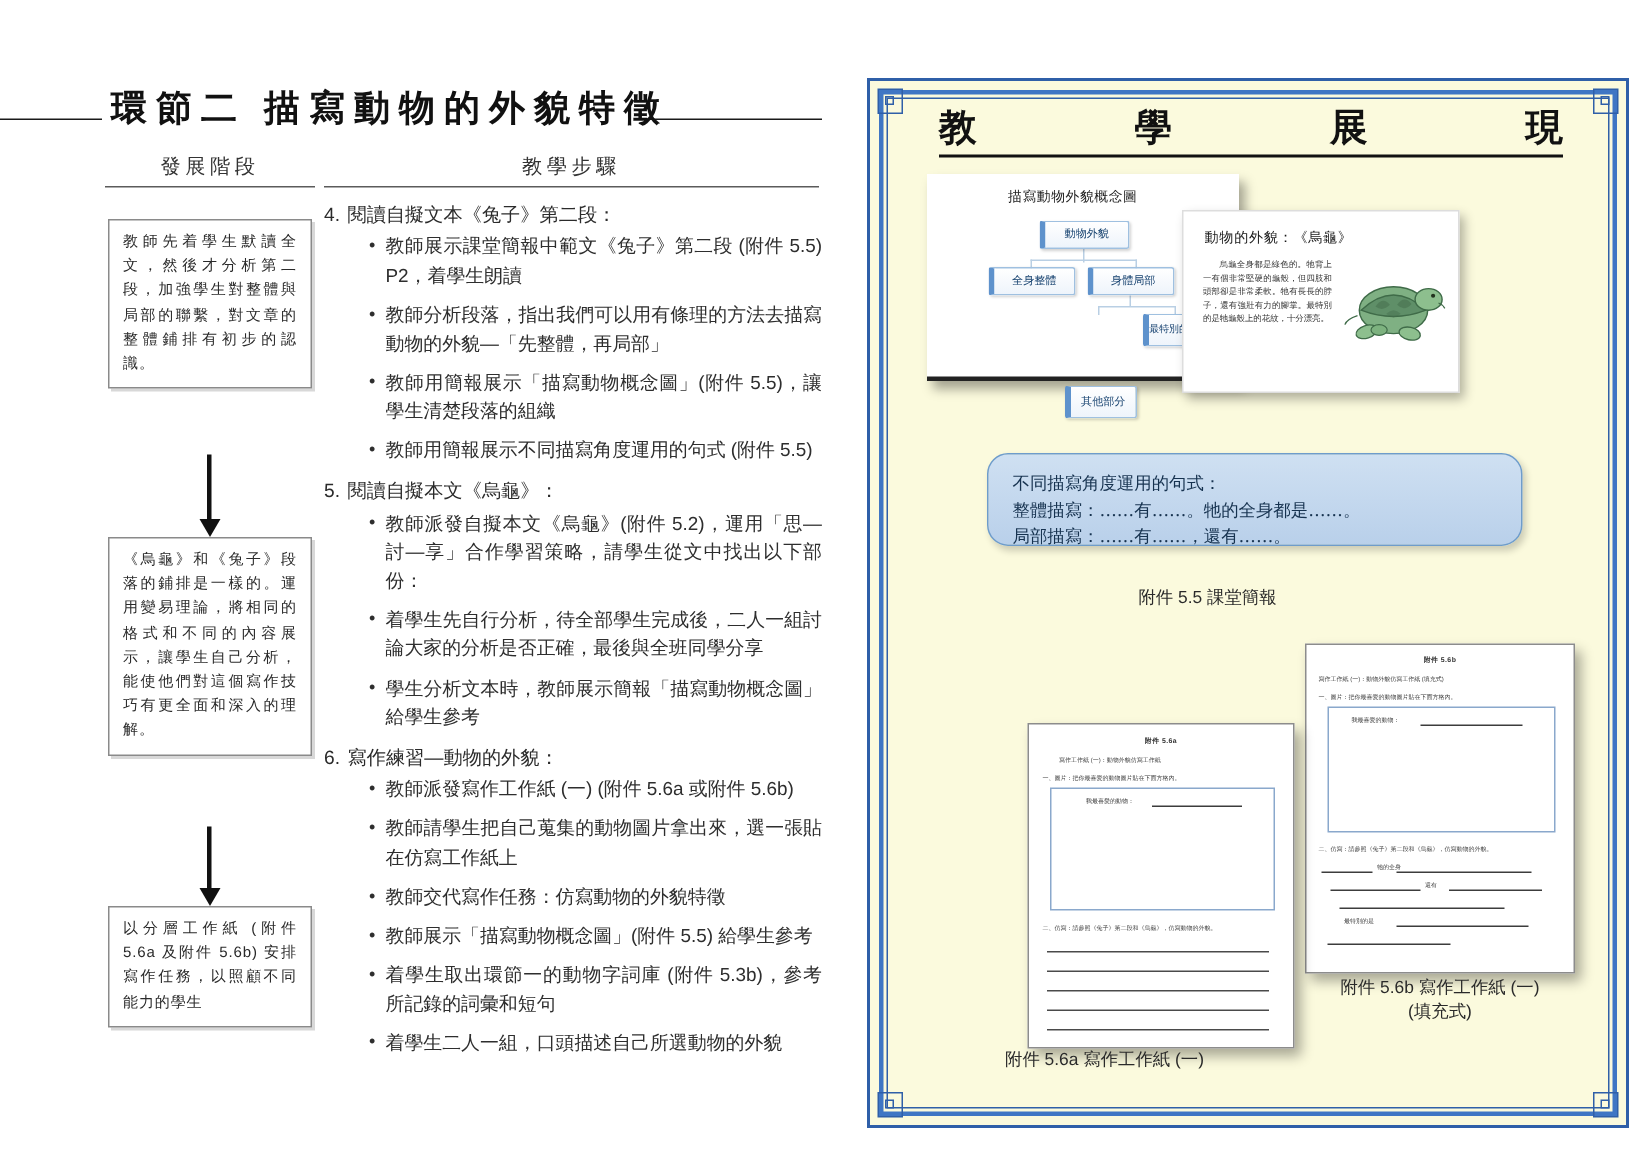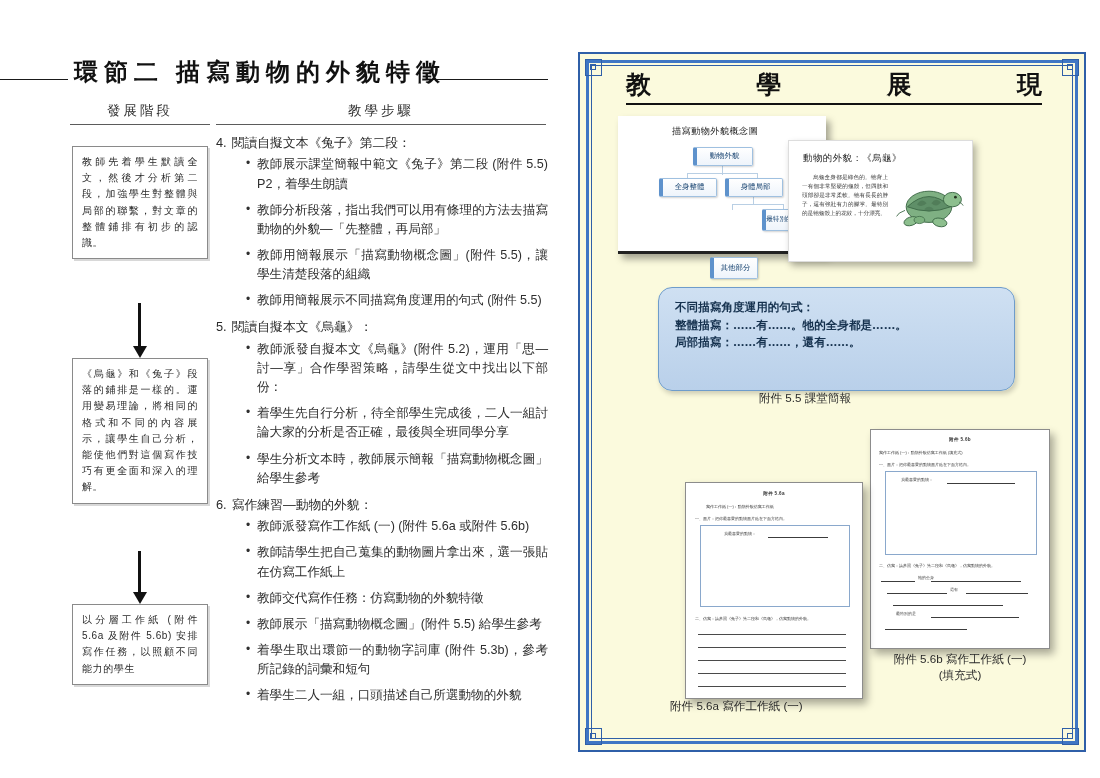--- a/index.html
+++ b/index.html
@@ -172,28 +172,27 @@
   #turtle-body{
     position:absolute; left:13px; top:32px; width:86px;
     font-size:5.6px; line-height:1.62; color:#333; text-indent:11px;
     text-align:justify;
     font-family:"DejaVu Serif","Liberation Serif",serif;
   }
   #turtle-art{ position:absolute; left:104px; top:36px; width:72px; height:62px; }
 
   
   #callout{
-    position:absolute; left:78px; top:233px; width:357px; height:104px;
+    position:absolute; left:78px; top:248px; width:357px; height:62px;
     background:linear-gradient(#cfe0f2,#b9d0ea);
     border:1.4px solid #6e9ccb; border-radius:14px;
     box-shadow:2px 3px 5px rgba(0,0,0,.18);
     box-sizing:border-box; padding:11px 16px;
     font-size:11.6px; line-height:1.52; color:#16324f;
     font-family:"DejaVu Serif","Liberation Serif",serif;
-    font-weight:bold;
   }
   .cap{
     position:absolute; font-size:11.6px; color:#2a2a2a; text-align:center;
   }
   #cap-55{ left:140px; top:337px; width:170px; }
   #cap-56a{ left:90px; top:645px; width:220px; text-align:left; }
   #cap-56b{ left:280px; top:597px; width:200px; line-height:1.35; }
 
   
   .sheet{

